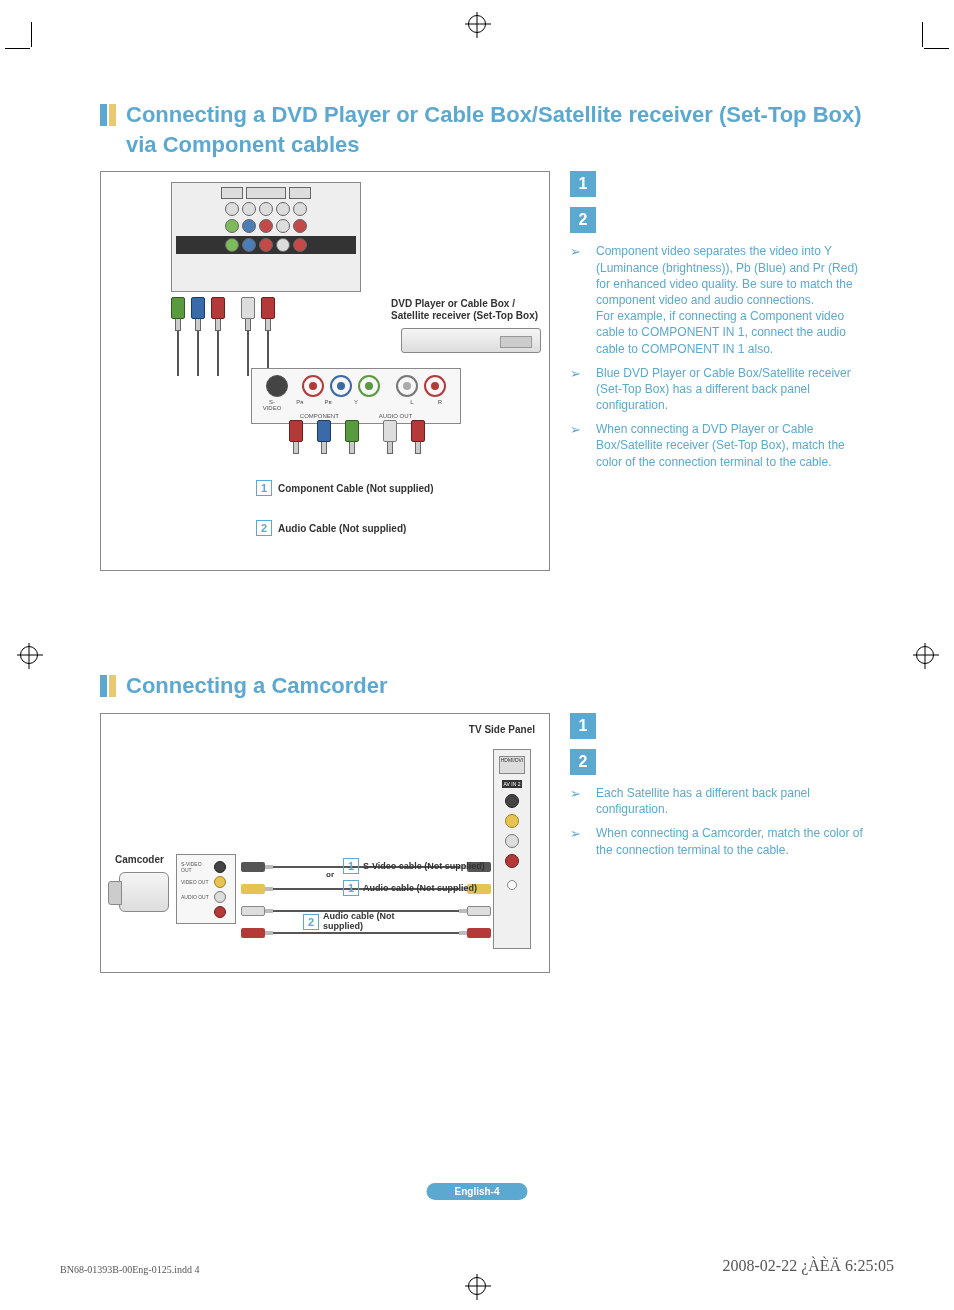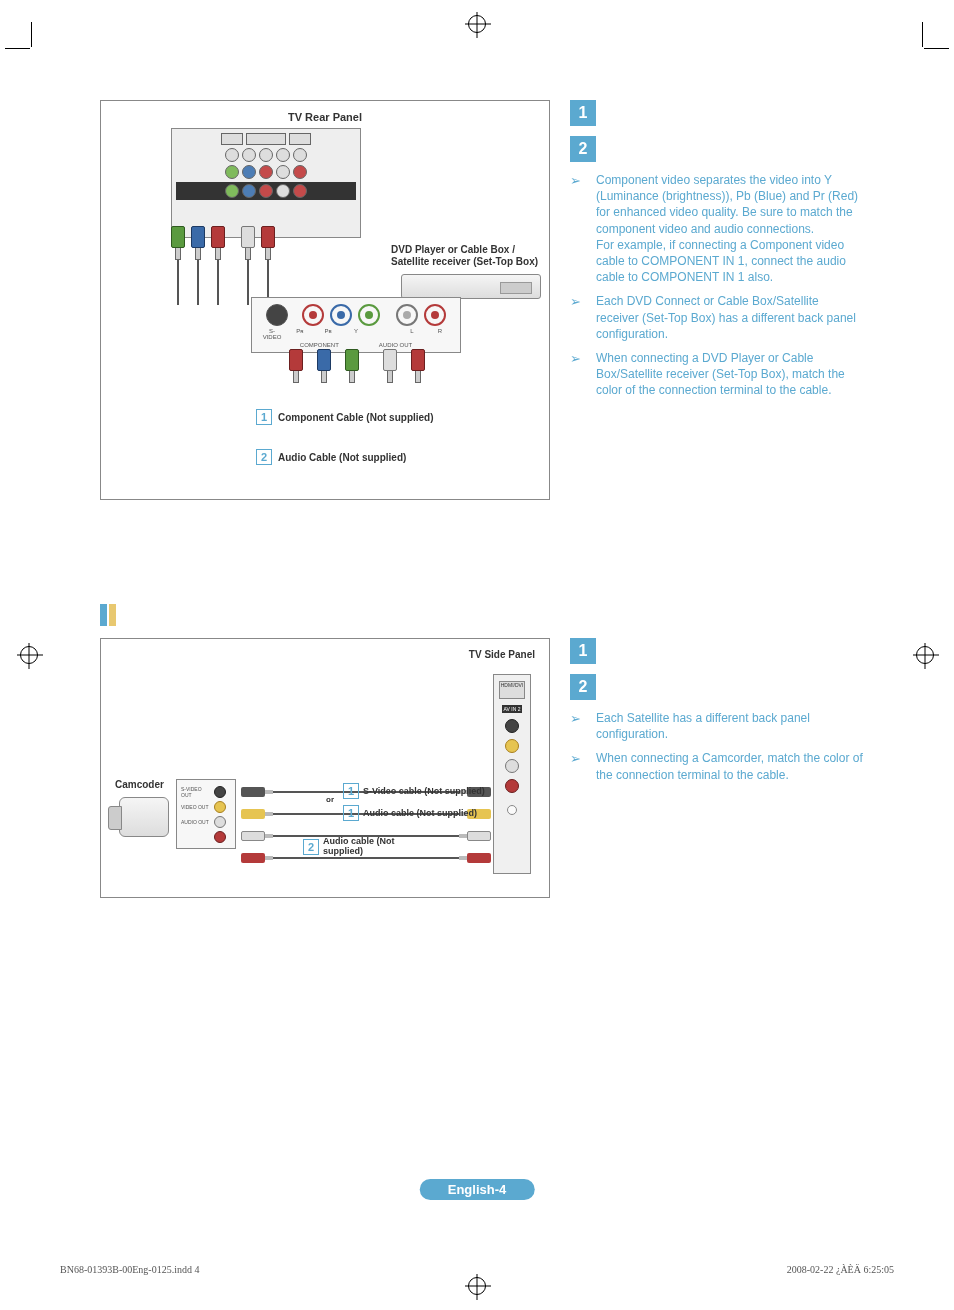--- a/index.html
+++ b/index.html
@@ -224,49 +224,55 @@
   .cable-label-inline {
     position:absolute; display:flex; align-items:center; gap:4px; font-size:9px; font-weight:bold;
   }
   .or-label { position:absolute; font-size:8px; font-weight:bold;}
 
   
   .page-pill {
     position:absolute;
     left:50%; transform:translateX(-50%);
     bottom:110px;
-    background:#5ba9d0; color:#fff; font-size:13px; font-weight:bold;
+    background:#5ba9d0; color:#fff; font-size:10px; font-weight:bold;
     padding:3px 28px; border-radius:11px;
   }
   .footer-left {
     position:absolute; left:60px; bottom:35px; font-size:10px; font-family:"Times New Roman",serif; color:#555;
   }
   .footer-right {
-    position:absolute; right:60px; bottom:35px; font-size:10px; font-family:"Times New Roman",serif; color:#555;
+    position:absolute; right:60px; bottom:35px; font-size:16px; font-family:"Times New Roman",serif; color:#555;
   }
 </style>
 </head>
 <body>
 
 <div class="crop-mark cm-tl-h"></div>
 <div class="crop-mark cm-tl-v"></div>
 <div class="crop-mark cm-tr-h"></div>
 <div class="crop-mark cm-tr-v"></div>
 <div class="reg-top"></div>
 <div class="reg-left"></div>
 <div class="reg-right"></div>
 <div class="reg-bot"></div>
 
 <div class="page">
 
+  <div class="section-title">
+    <div class="title-bars">
+      <div class="bar blue"></div>
+        <div class="bar yellow"></div>
+    </div>
+    <div class="title-text">Connecting a DVD Player or Cable Box/Satellite receiver (Set-Top Box) via Component cables</div>
+  </div>
 
   <div class="section-body">
 
     <div class="diagram-box" style="height:400px;">
-      <div class="label-top">TV Rear Panel</div>
 
       <div class="tv-panel" style="margin-left:60px;">
         <div class="panel-row">
             <div class="mini-rect"></div>
             <div class="mini-wide"></div>
             <div class="mini-rect"></div>
           </div>
         <div class="panel-row">
             <div class="mini-port wt"></div>
             <div class="mini-port wt"></div>
@@ -402,34 +408,35 @@
       <div class="step">
         <div class="step-num">2</div>
       </div>
       <div class="note">
         <div class="note-icon">➢</div>
         <div class="note-text" style="white-space:pre-line;">Component video separates the video into Y (Luminance (brightness)), Pb (Blue) and Pr (Red) for enhanced video quality. Be sure to match the component video and audio connections.
 For example, if connecting a Component video cable to COMPONENT IN 1, connect the audio cable to COMPONENT IN 1 also.</div>
       </div>
       <div class="note">
         <div class="note-icon">➢</div>
-        <div class="note-text">Each DVD Connect or Cable Box/Satellite receiver (Set-Top Box) has a different back panel configuration.</div>
+        <div class="note-text">Blue DVD Player or Cable Box/Satellite receiver (Set-Top Box) has a different back panel configuration.</div>
       </div>
       <div class="note">
         <div class="note-icon">➢</div>
         <div class="note-text">When connecting a DVD Player or Cable Box/Satellite receiver (Set-Top Box), match the color of the connection terminal to the cable.</div>
       </div>
     </div>
   </div>
 
   <div class="section-title" style="margin-top:100px;">
     <div class="title-bars">
       <div class="bar blue"></div>
         <div class="bar yellow"></div>
     </div>
+    <div class="title-text">Connecting a Camcorder</div>
   </div>
 
   <div class="section-body">
     <div class="diagram-box2">
       <div class="side-panel-label">TV Side Panel</div>
       <div class="camcorder-label">Camcoder</div>
       <div class="camcorder"></div>
 
       <div class="camcorder-jacks">
         <div class="cj-row">

